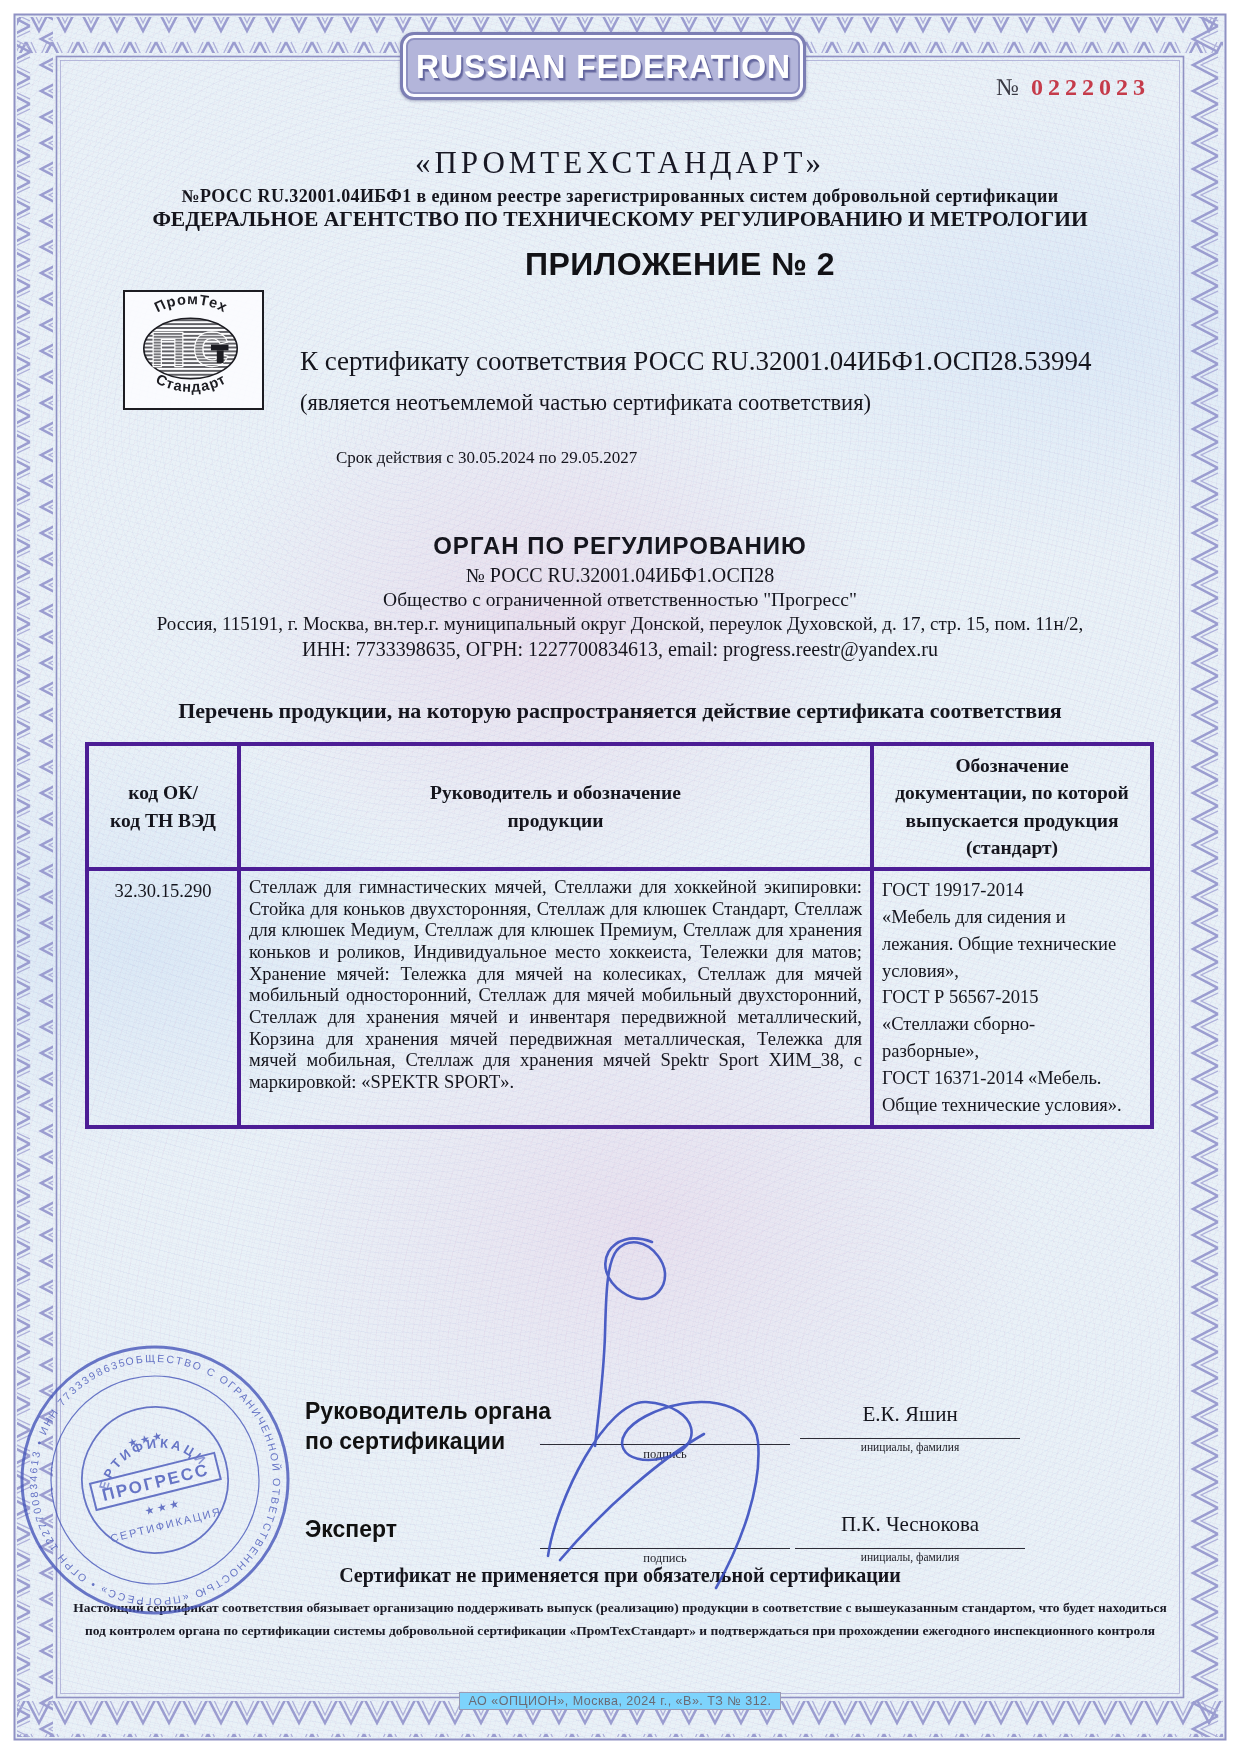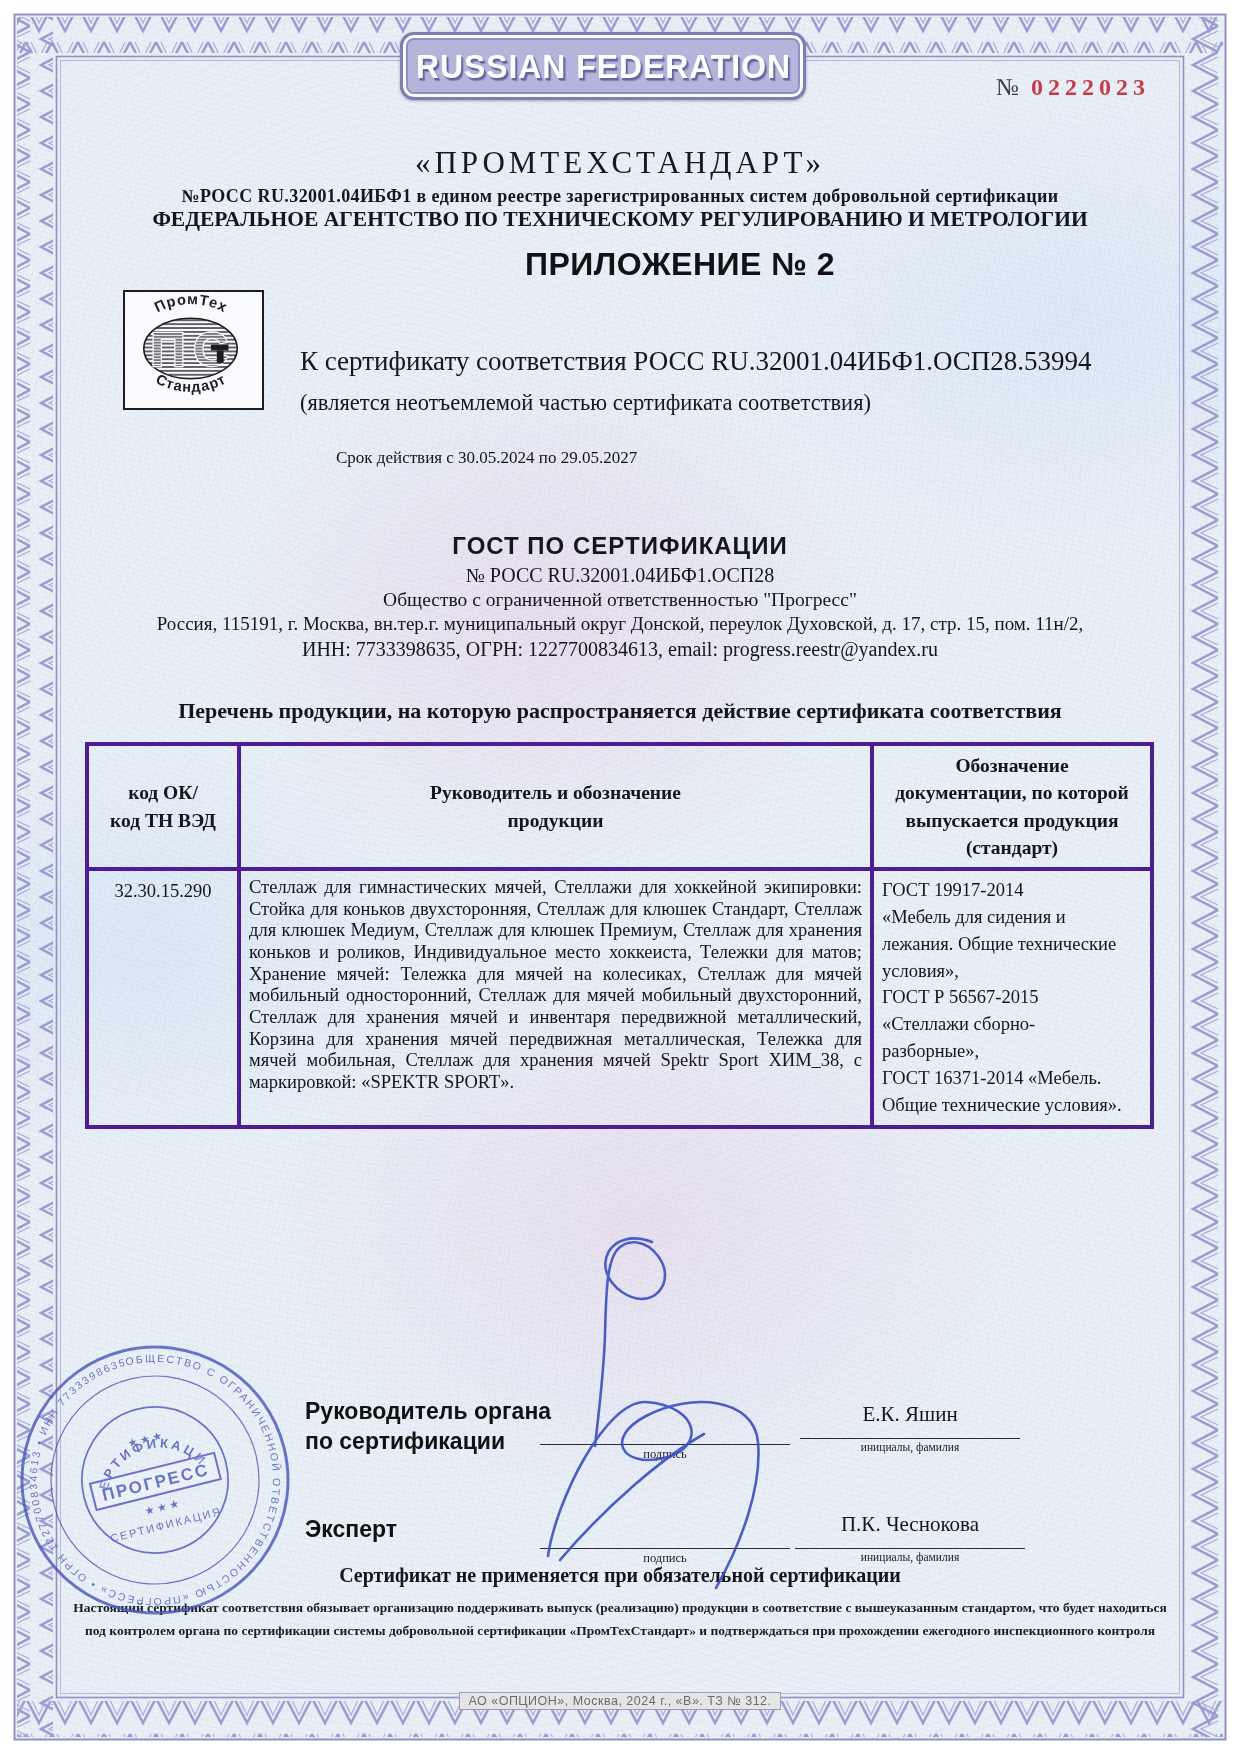--- a/index.html
+++ b/index.html
@@ -91,21 +91,21 @@
   .cap{font-size:12.5px;color:#22222a;text-align:center;}
   .sig-name{font-size:21px;text-align:center;white-space:nowrap;}
 
   .restriction{top:1564px;font-size:20px;font-weight:bold;}
   .fine-print{top:1596px;left:70px;width:1100px;text-align:center;
     font-size:13.5px;font-weight:bold;line-height:23px;color:#1b1b26;}
 
   .print-info{top:1691px;z-index:7;}
   .print-info span{
     font-family:"Liberation Sans","DejaVu Sans",sans-serif;
-    font-size:12.5px;color:#6a6a74;background:#e5e5e5;
+    font-size:12.5px;color:#6a6a74;background:#7dd3fc;
     border:1px solid #9b9bb4;padding:1px 8px;letter-spacing:.5px;
   }
 
   .stamp{left:5px;top:1330px;z-index:5;opacity:.8;}
   .scribble{left:0;top:0;z-index:6;pointer-events:none;}
   .frame{left:0;top:0;z-index:3;pointer-events:none;}
 </style>
 </head>
 <body>
 
@@ -174,21 +174,21 @@
       <text font-family="Liberation Sans, DejaVu Sans, sans-serif" font-size="15" font-weight="bold" fill="#1c1c22" letter-spacing="1">
         <textPath href="#lgBot" startOffset="50%" text-anchor="middle">Стандарт</textPath>
       </text>
     </svg>
   </div>
 
   <div class="abs to-line serif">К сертификату соответствия РОСС RU.32001.04ИБФ1.ОСП28.53994</div>
   <div class="abs note-line serif">(является неотъемлемой частью сертификата соответствия)</div>
   <div class="abs validity serif">Срок действия с 30.05.2024 по 29.05.2027</div>
 
-  <div class="abs ctr body-heading sans">ГОСТ ПО СЕРТИФИКАЦИИ</div>
+  <div class="abs ctr body-heading sans">ОРГАН ПО РЕГУЛИРОВАНИЮ</div>
   <div class="abs ctr body-number serif">№ РОСС RU.32001.04ИБФ1.ОСП28</div>
   <div class="abs ctr body-name serif">Общество с ограниченной ответственностью "Прогресс"</div>
   <div class="abs ctr body-address serif">Россия, 115191, г. Москва, вн.тер.г. муниципальный округ Донской, переулок Духовской, д. 17, стр. 15, пом. 11н/2,</div>
   <div class="abs ctr body-contacts serif">ИНН: 7733398635, ОГРН: 1227700834613, email: progress.reestr@yandex.ru</div>
 
   <div class="abs ctr list-heading serif">Перечень продукции, на которую распространяется действие сертификата соответствия</div>
 
   <table class="products serif">
     <colgroup>
         <col style="width:152px">

